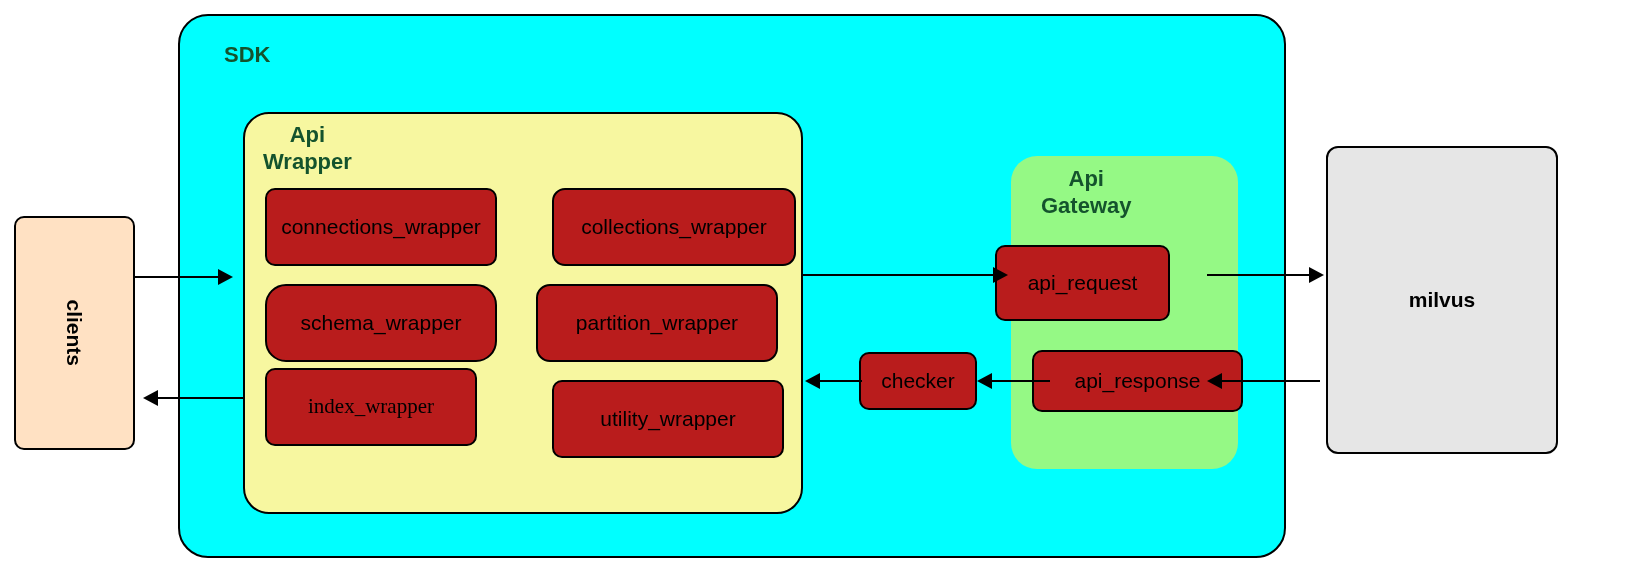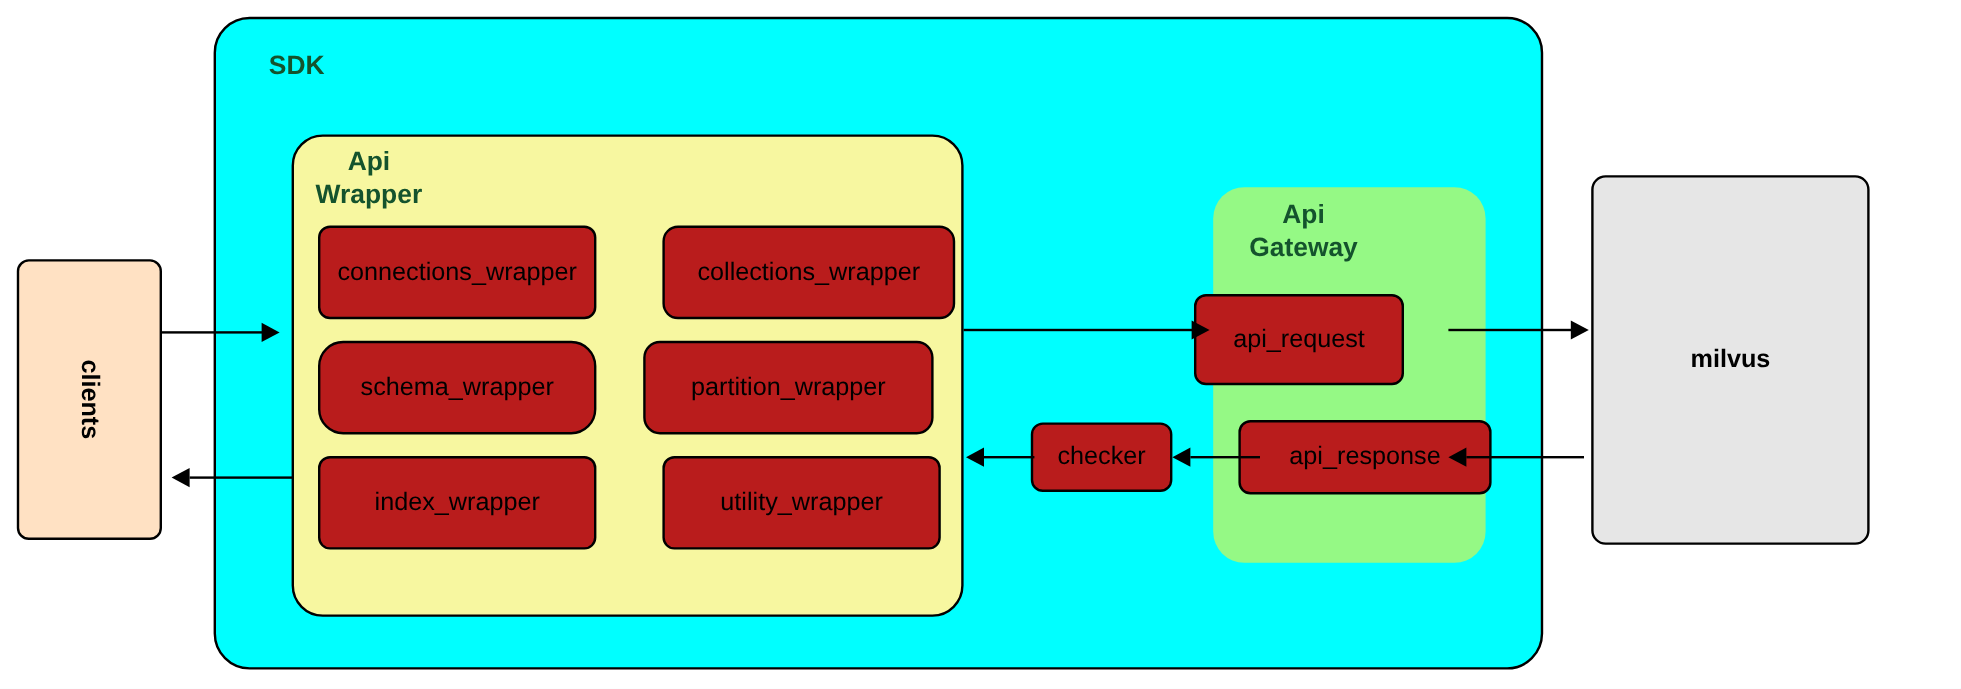--- a/index.html
+++ b/index.html
@@ -80,21 +80,21 @@
   .leaf {
     background: #b91c1c;
     border-radius: 10px;
   }
 
   
   #box-connections_wrapper { left: 265px;  top: 188px; width: 232px; height: 78px; }
   #box-collections_wrapper { left: 552px;  top: 188px; width: 244px; height: 78px; border-radius: 13px; }
   #box-schema_wrapper      { left: 265px;  top: 284px; width: 232px; height: 78px; border-radius: 21px; }
   #box-partition_wrapper   { left: 536px;  top: 284px; width: 242px; height: 78px; border-radius: 14px; }
-  #box-index_wrapper       { left: 265px;  top: 380px; width: 232px; height: 78px; }
+  #box-index_wrapper       { left: 265px;  top: 368px; width: 212px; height: 78px; font-family: Liberation Serif, serif; }
   #box-utility_wrapper     { left: 552px;  top: 380px; width: 232px; height: 78px; }
 
   
   #box-api_request  { left: 995px; top: 245px; width: 175px; height: 76px; }
   #box-api_response { left: 1032px; top: 350px; width: 211px; height: 62px; }
 
   
   #box-checker { left: 859px; top: 352px; width: 118px; height: 58px; }
 
   

